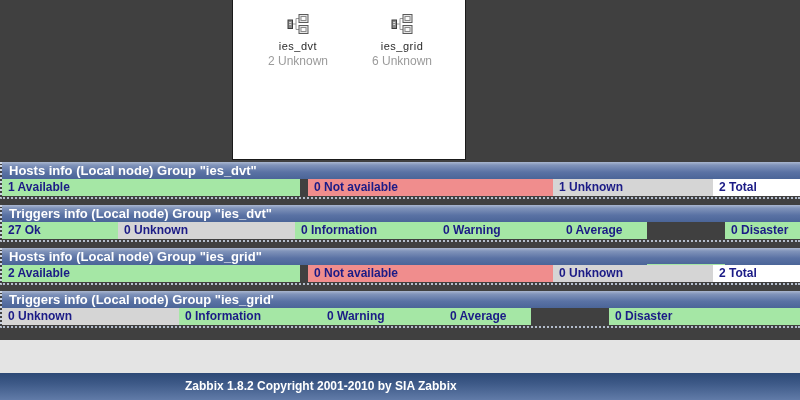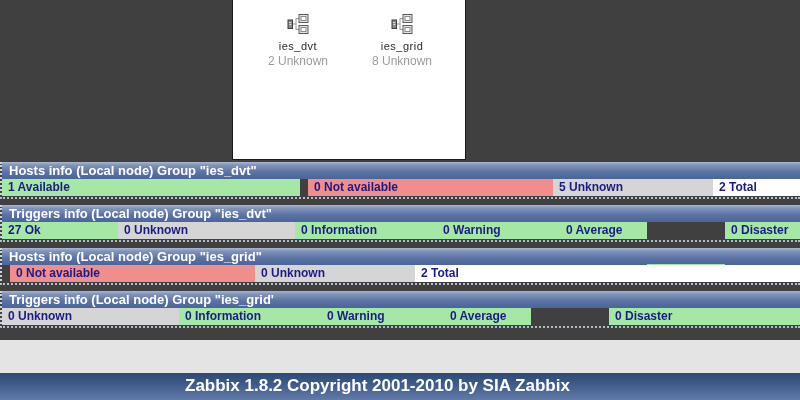--- a/index.html
+++ b/index.html
@@ -39,21 +39,21 @@
   .hA { width: 298px; } .hB { width: 245px; margin-left: 8px; } .hC { width: 160px; } .hD { flex: 1; }
   
   .t1 { width: 116px; } .t2 { width: 177px; } .t3 { width: 142px; }
   .t4 { width: 123px; } .t5 { width: 87px; }  .t6 { width: 78px; margin-top: 42px; } .t7 { flex: 1; }
 
   
   .gray-band { position: absolute; left: 0; top: 340px; width: 800px; height: 33px; background: #e4e4e4; }
   .footer {
     position: absolute; left: 0; top: 373px; width: 800px; height: 27px;
     background: linear-gradient(180deg, #2d4976 0%, #3e5a88 40%, #617ba8 100%);
-    color: #ffffff; font-size: 17px; font-weight: bold;
+    color: #ffffff; font-size: 12px; font-weight: bold;
     line-height: 26px; padding-left: 185px; white-space: nowrap;
   }
 </style>
 </head>
 <body>
 
 <div class="page">
 
   <div class="map-frame">
 
@@ -81,53 +81,54 @@
           <rect x="2.2" y="8" width="2" height="1" fill="#dcdcdc"></rect>
           <rect x="2.2" y="10" width="2" height="1" fill="#dcdcdc"></rect>
           <path d="M6 10 H9 M9 4.5 V15.5 M9 4.5 H12 M9 15.5 H12" stroke="#9a9a9a" fill="none" stroke-width="1"></path>
           <rect x="12" y="0.5" width="9" height="8" fill="#e6e6e6" stroke="#5a5a5a" stroke-width="1"></rect>
           <rect x="14" y="2.5" width="5" height="4" fill="#fafafa" stroke="#8a8a8a" stroke-width="1"></rect>
           <rect x="12" y="11.5" width="9" height="8" fill="#e6e6e6" stroke="#5a5a5a" stroke-width="1"></rect>
           <rect x="14" y="13.5" width="5" height="4" fill="#fafafa" stroke="#8a8a8a" stroke-width="1"></rect>
         </svg>
       </div>
       <div class="host-name">ies_grid</div>
-      <div class="host-status">8 Unknown</div>
+      <div class="host-status">6 Unknown</div>
     </div>
 
   </div>
 
   <div class="widgets">
 
     <div class="widget">
       <div class="widget-header">Hosts info (Local node) Group "ies_dvt"</div>
       <div class="widget-row">
         <div class="cell c-green hA">1 Available</div>
         <div class="cell c-pink  hB">0 Not available</div>
-        <div class="cell c-gray  hC">5 Unknown</div>
+        <div class="cell c-gray  hC">1 Unknown</div>
         <div class="cell c-white hD">2 Total</div>
       </div>
     </div>
 
     <div class="widget">
       <div class="widget-header">Triggers info (Local node) Group "ies_dvt"</div>
       <div class="widget-row">
         <div class="cell c-green t1">27 Ok</div>
         <div class="cell c-gray  t2">0 Unknown</div>
         <div class="cell c-green t3">0 Information</div>
         <div class="cell c-green t4">0 Warning</div>
         <div class="cell c-green t5">0 Average</div>
         <div class="cell c-green t6">0 High</div>
         <div class="cell c-green t7">0 Disaster</div>
       </div>
     </div>
 
     <div class="widget">
       <div class="widget-header">Hosts info (Local node) Group "ies_grid"</div>
       <div class="widget-row">
+        <div class="cell c-green hA">2 Available</div>
         <div class="cell c-pink  hB">0 Not available</div>
         <div class="cell c-gray  hC">0 Unknown</div>
         <div class="cell c-white hD">2 Total</div>
       </div>
     </div>
 
     <div class="widget">
       <div class="widget-header">Triggers info (Local node) Group "ies_grid'</div>
       <div class="widget-row">
         <div class="cell c-gray  t2">0 Unknown</div>

